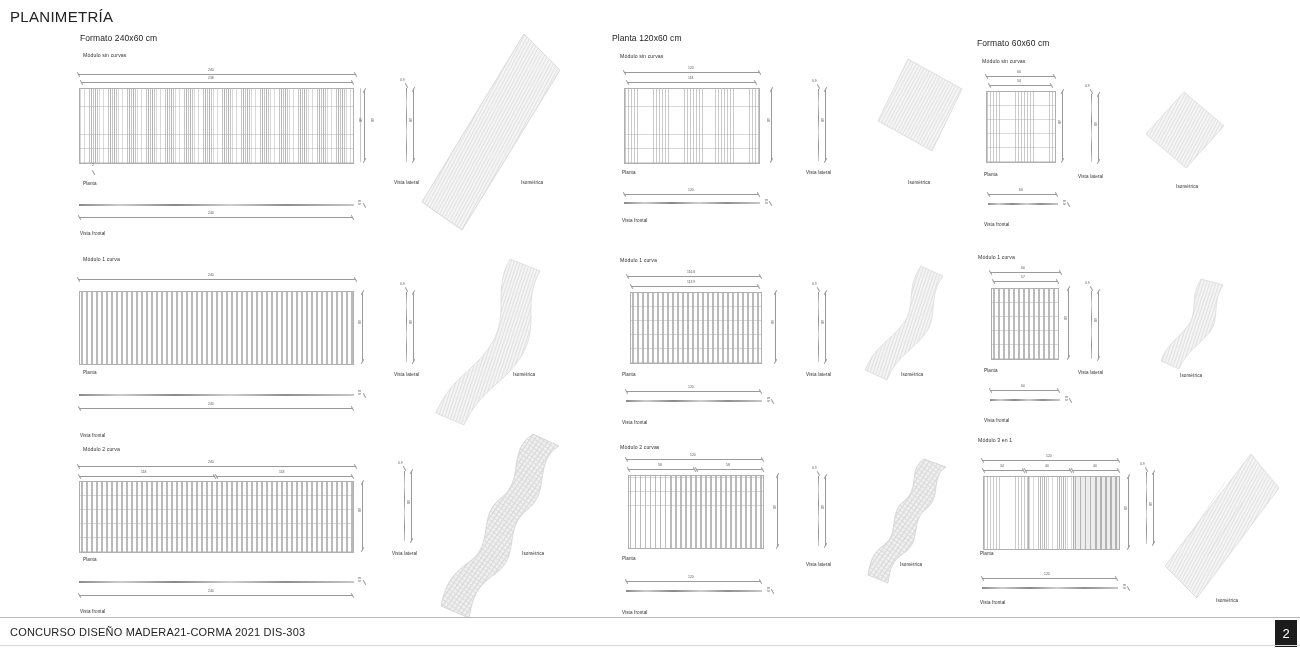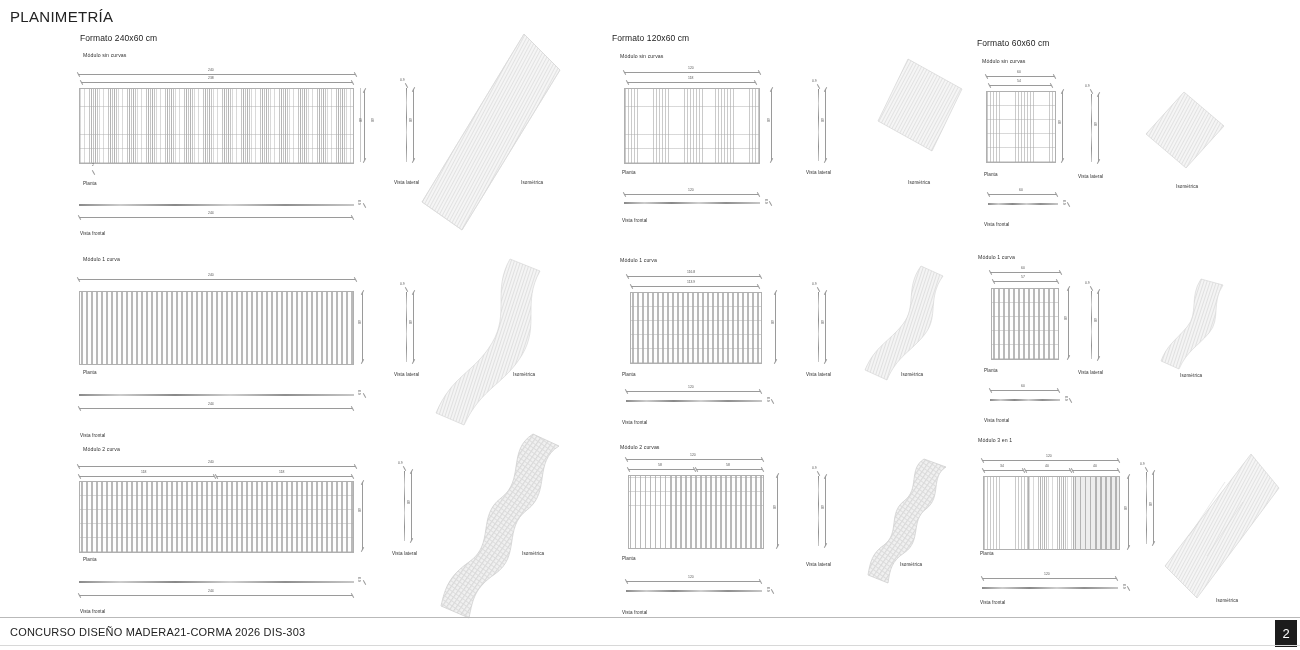--- a/index.html
+++ b/index.html
@@ -106,21 +106,21 @@
   .iso svg{display:block;overflow:visible;}
 </style>
 </head>
 <body>
 
 <div class="sheet">
 
   <div class="page-title">PLANIMETRÍA</div>
 
   <div class="format-title" style="left:80px;top:33px;">Formato 240x60 cm</div>
-  <div class="format-title" style="left:612px;top:33px;">Formato 120x60 cm</div>
+  <div class="format-title" style="left:612px;top:33px;">Planta 120x60 cm</div>
   <div class="format-title" style="left:977px;top:38px;">Formato 60x60 cm</div>
 
   <div class="mod-label" style="left:83px;top:52px;">Módulo sin curvas</div>
 
   <div class="dim-line" style="left:78px;top:74px;width:277px;"></div>
   <div class="tick" style="left:76px;top:74px;"></div>
   <div class="tick" style="left:353px;top:74px;"></div>
   <div class="dim-text" style="left:208px;top:68px;">240</div>
 
   <div class="dim-line" style="left:81px;top:82px;width:271px;"></div>
@@ -542,17 +542,17 @@
   <div class="iso" style="left:1155px;top:450px;">
     <svg width="130" height="160" viewBox="0 0 130 160">
       <polygon points="96,4 124,38 42,148 10,116" fill="url(#slabTex)" stroke="#cfcfcf" stroke-width=".6"></polygon>
       <line x1="70" y1="32" x2="34" y2="86" stroke="#d5d5d5" stroke-width=".5"></line>
       <line x1="88" y1="52" x2="52" y2="106" stroke="#d5d5d5" stroke-width=".5"></line>
     </svg>
   </div>
   <div class="view-label" style="left:1216px;top:598px;">Isométrica</div>
 
   <div class="footer-rule"></div>
-  <div class="footer-text">CONCURSO DISEÑO MADERA21-CORMA 2026 DIS-303</div>
+  <div class="footer-text">CONCURSO DISEÑO MADERA21-CORMA 2021 DIS-303</div>
   <div class="page-num-box">2</div>
   <div class="footer-rule2"></div>
 
 </div>
 
 </body></html>

